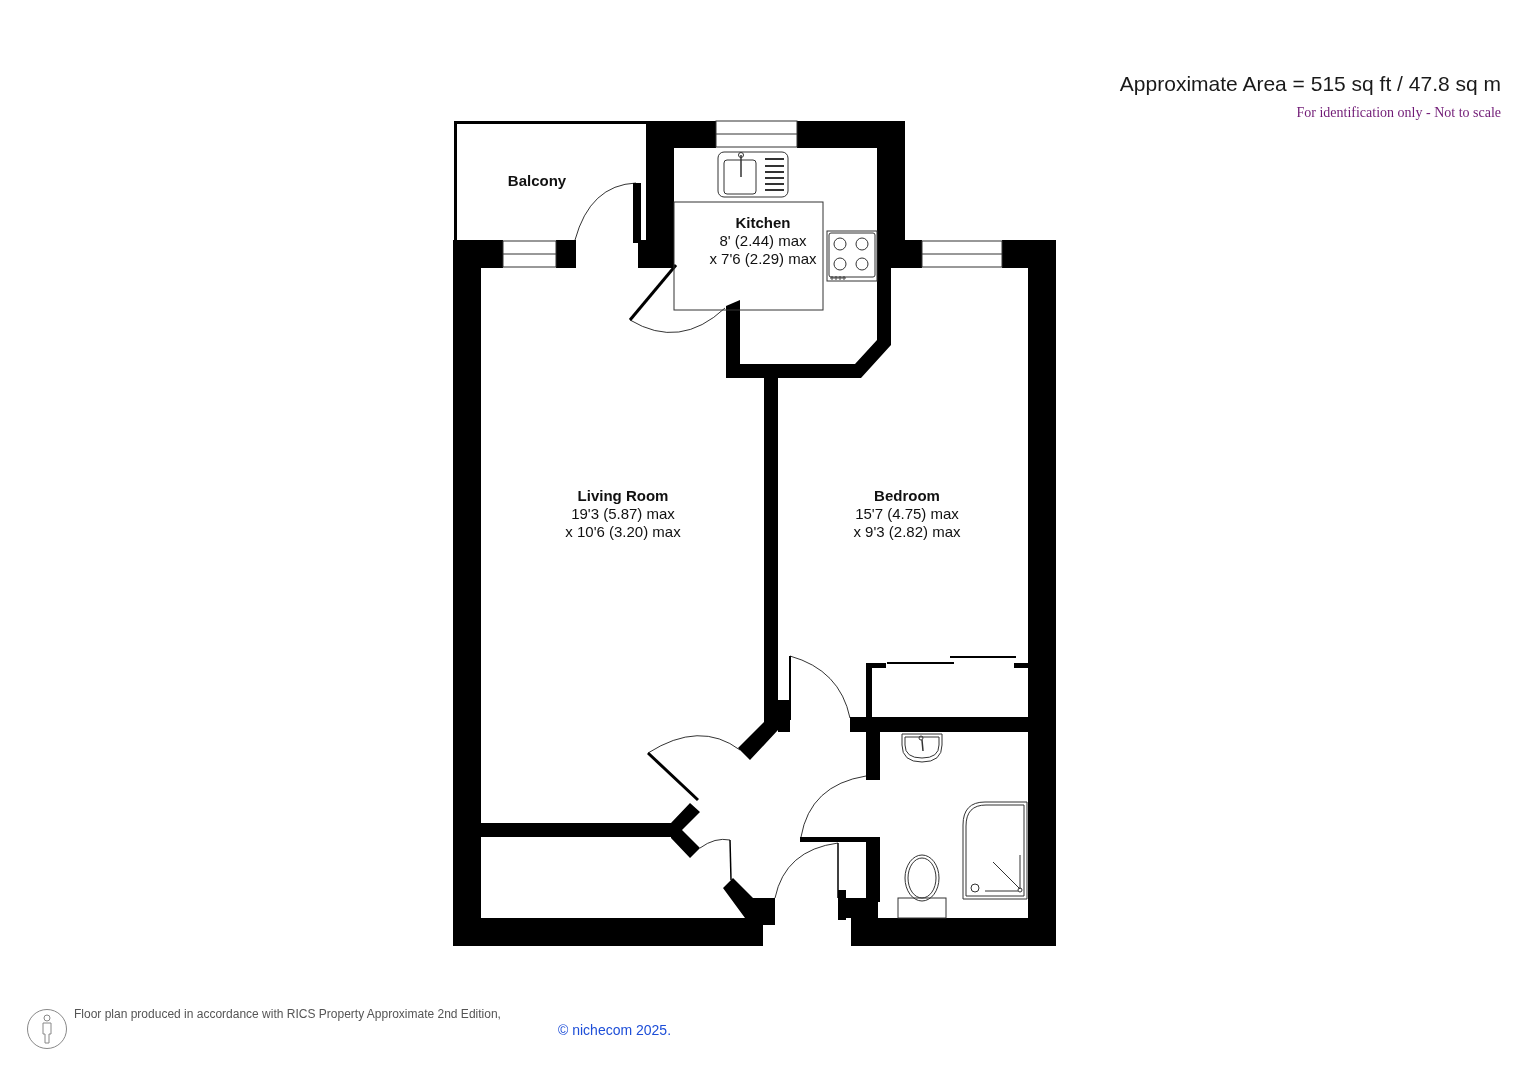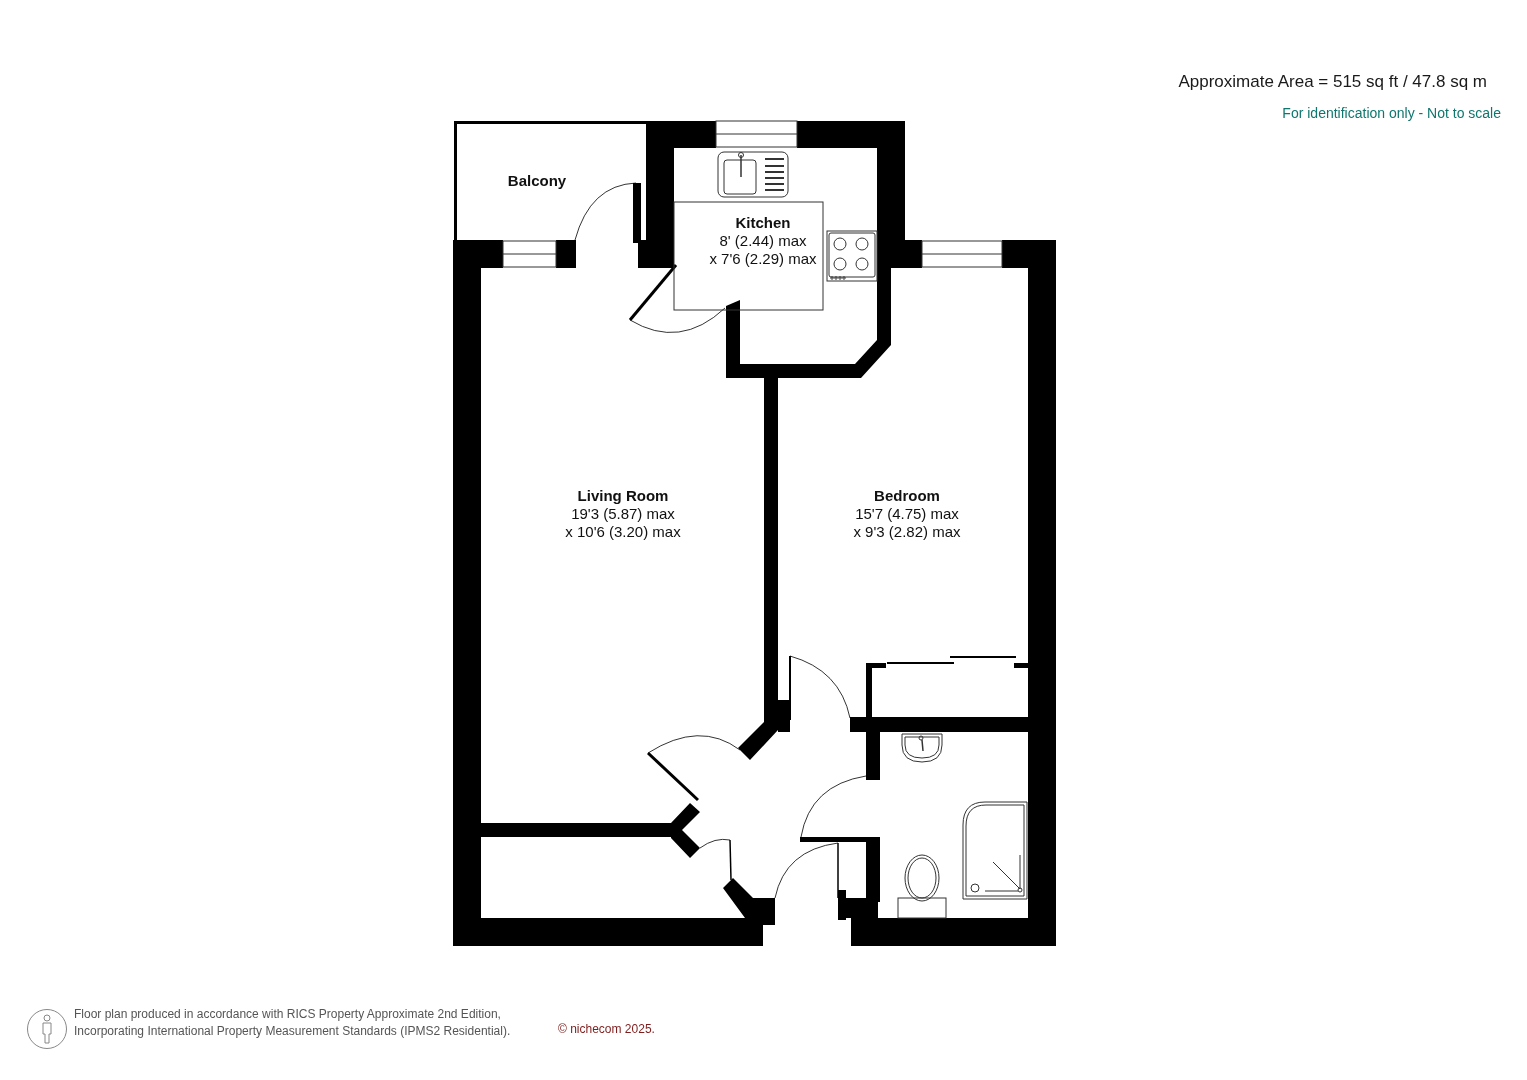--- a/index.html
+++ b/index.html
@@ -1,25 +1,25 @@
 <!DOCTYPE html>
 <html><head>
 <meta charset="utf-8">
 <style>
   html, body { margin: 0; padding: 0; background: #ffffff; }
   body { width: 1527px; height: 1080px; position: relative; overflow: hidden; font-family: "Liberation Sans", sans-serif; color: #1a1a1a; }
-  .area-title { position: absolute; right: 40px; top: 72px; font-size: 17px; color: #1a1a1a; white-space: nowrap; }
-  .area-sub { position: absolute; right: 26px; top: 105px; font-size: 14px; color: #0f766e; white-space: nowrap; }
+  .area-title { position: absolute; right: 26px; top: 72px; font-size: 21px; color: #1a1a1a; white-space: nowrap; }
+  .area-sub { position: absolute; right: 26px; top: 105px; font-size: 14px; color: #701a75; white-space: nowrap; font-family: Liberation Serif, serif; }
   svg.plan { position: absolute; left: 0; top: 0; }
   .room-label { font-family: "Liberation Sans", sans-serif; font-size: 15px; fill: #111; text-anchor: middle; }
   .room-name { font-weight: bold; }
   .footer { position: absolute; left: 26px; top: 1006px; height: 50px; }
   .footer-icon { position: absolute; left: 0; top: 0; }
   .footer-text { position: absolute; left: 48px; top: 0; font-size: 12px; line-height: 16.5px; color: #555; white-space: nowrap; }
-  .footer-copy { position: absolute; left: 532px; top: 16px; font-size: 12px; color: #7f1d1d; white-space: nowrap; }
+  .footer-copy { position: absolute; left: 532px; top: 16px; font-size: 14px; color: #1d4ed8; white-space: nowrap; }
 </style>
 </head>
 <body>
 
 <div class="area-title">Approximate Area = 515 sq ft / 47.8 sq m</div>
 <div class="area-sub">For identification only - Not to scale</div>
 
 <svg class="plan" width="1527" height="1080" viewBox="0 0 1527 1080">
 
   <g fill="#000">
@@ -177,16 +177,15 @@
 </svg>
 
 <div class="footer">
   <svg class="footer-icon" width="42" height="46" viewBox="0 0 42 46">
     <circle cx="21" cy="23" r="19.5" fill="none" stroke="#888" stroke-width="1"></circle>
     <circle cx="21" cy="12" r="3" fill="none" stroke="#888" stroke-width="1"></circle>
     <path d="M17,17 L25,17 L25,28 L23,28 L23,37 L19,37 L19,28 L17,28 Z" fill="none" stroke="#888" stroke-width="1"></path>
   </svg>
   <div class="footer-text">
     <div>Floor plan produced in accordance with RICS Property Approximate 2nd Edition,</div>
-    <div>Incorporating International Property Measurement Standards (IPMS2 Residential).</div>
   </div>
   <div class="footer-copy">© nichecom 2025.</div>
 </div>
 
 </body></html>

